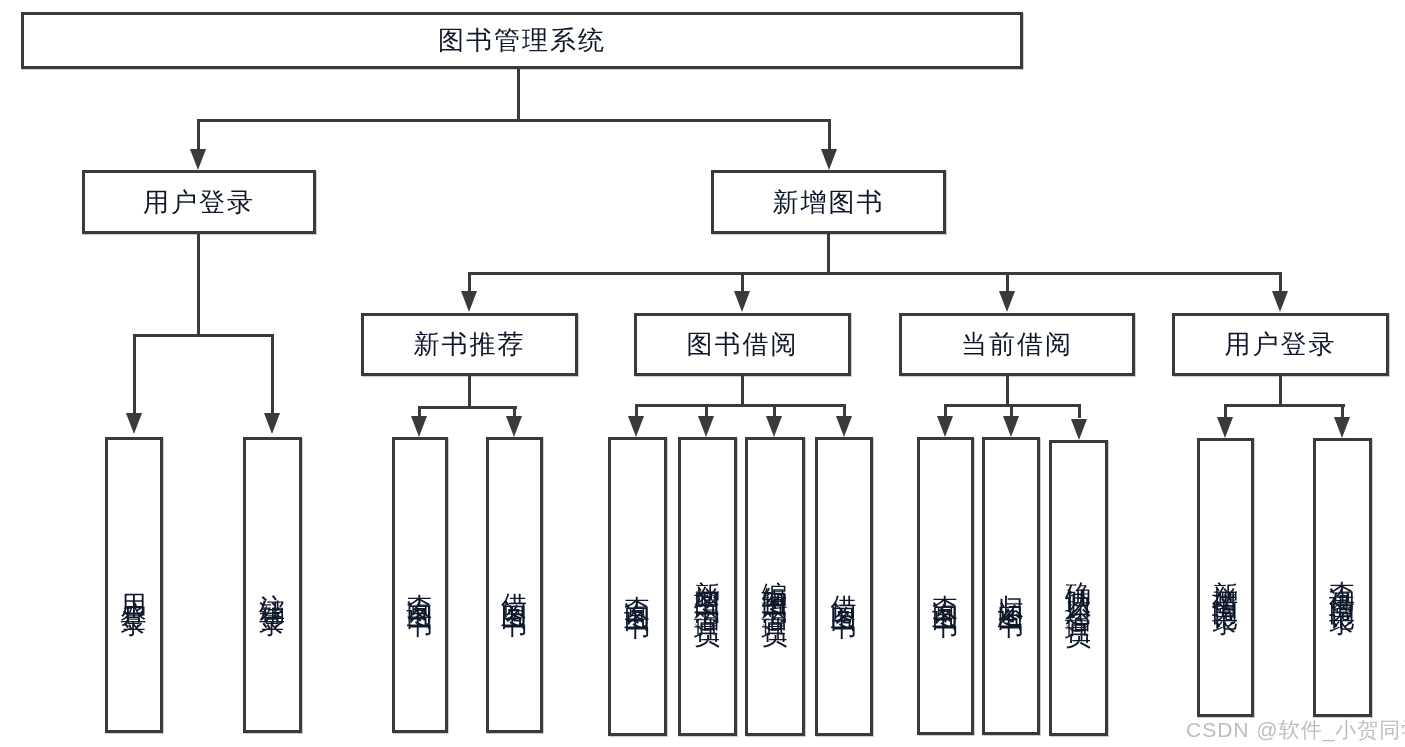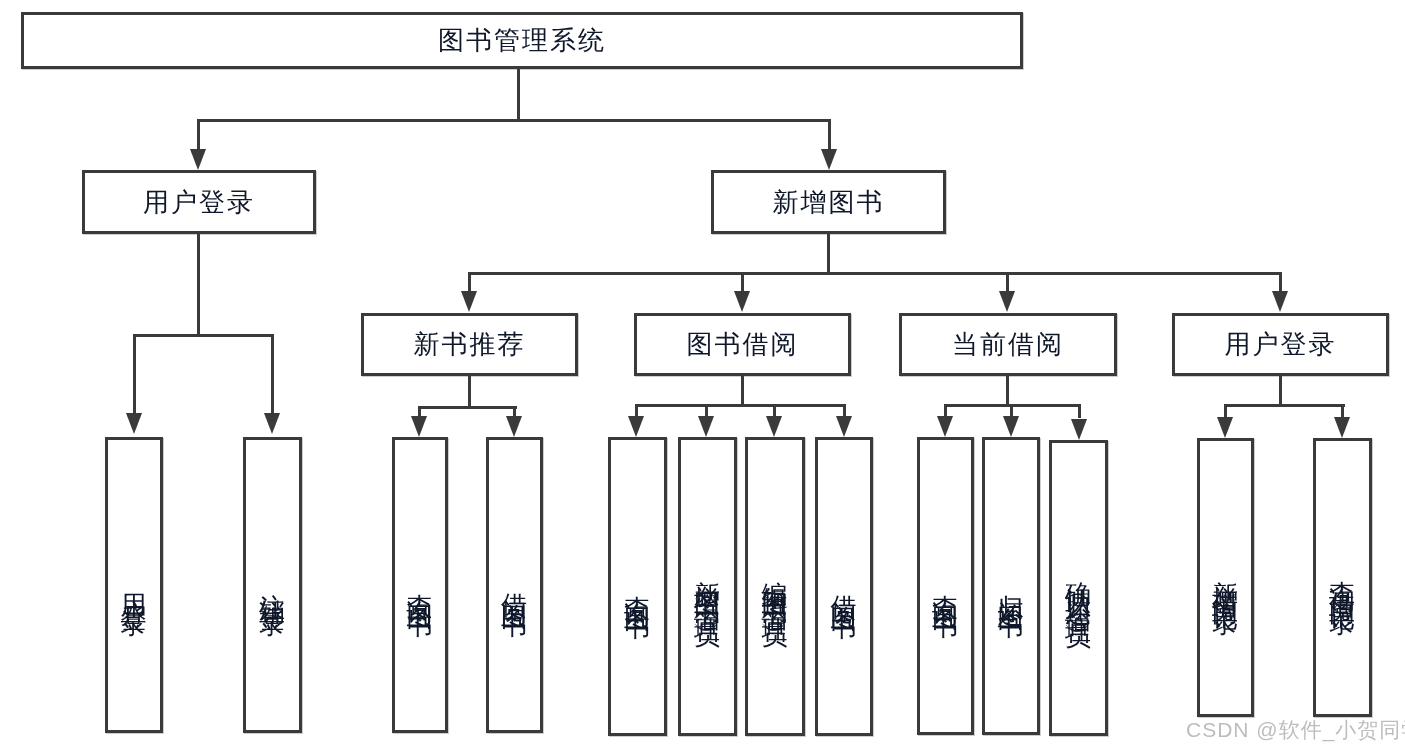--- a/index.html
+++ b/index.html
@@ -89,21 +89,21 @@
   <div class="arr" style="left:999px;top:291px"></div>
   <div class="vl" style="left:1279px;top:272px;height:21px"></div>
   <div class="arr" style="left:1272px;top:291px"></div>
 
   <div class="box" style="left:634px;top:313px;width:217px;height:63px">
     <span>图书借阅</span>
   </div>
   <div class="box" style="left:361px;top:313px;width:217px;height:63px">
     <span>新书推荐</span>
   </div>
-  <div class="box" style="left:899px;top:313px;width:218px;height:63px">
+  <div class="box" style="left:899px;top:313px;width:236px;height:63px">
     <span>当前借阅</span>
   </div>
   <div class="box" style="left:1172px;top:313px;width:217px;height:63px">
     <span>用户登录</span>
   </div>
 
   <div class="vl" style="left:468px;top:376px;height:33px"></div>
   <div class="hl" style="left:418px;top:406px;width:99px"></div>
   <div class="vl" style="left:418px;top:406px;height:12px"></div>
   <div class="arr" style="left:411px;top:416px"></div>

